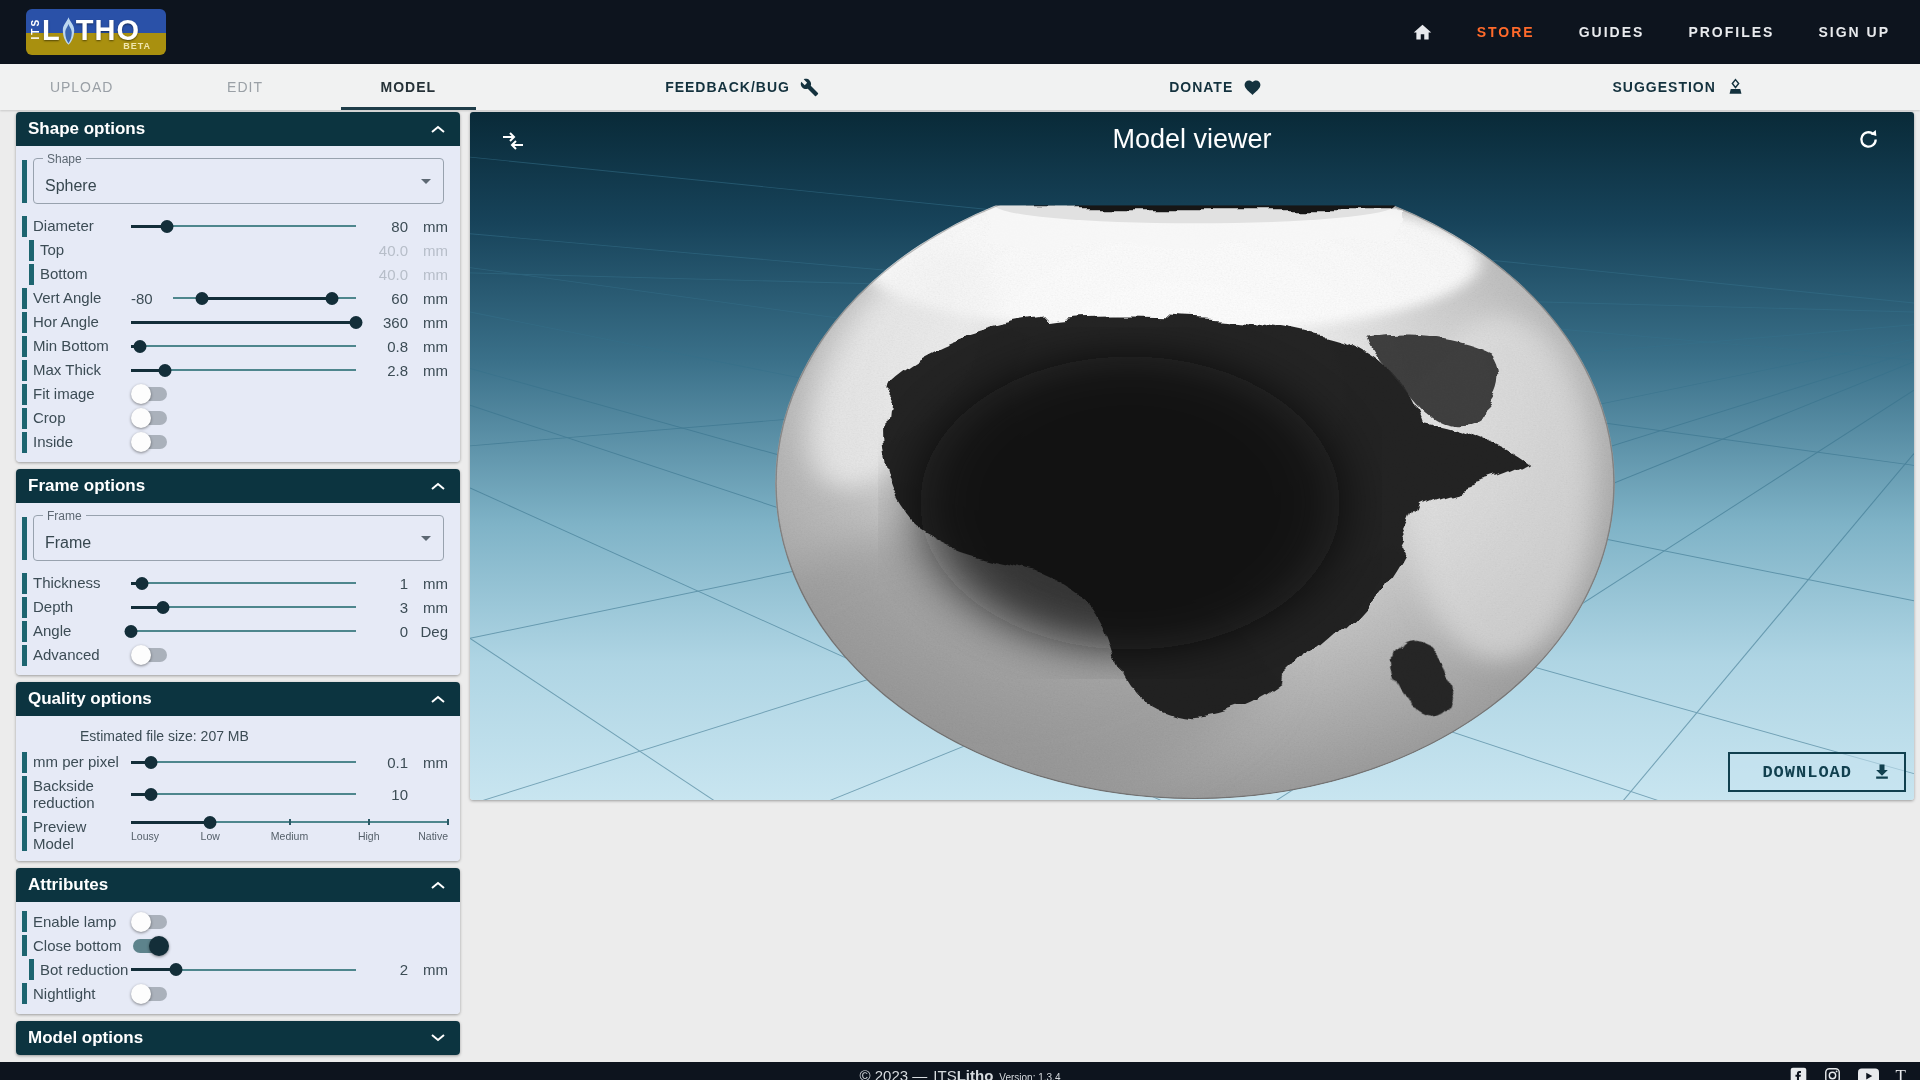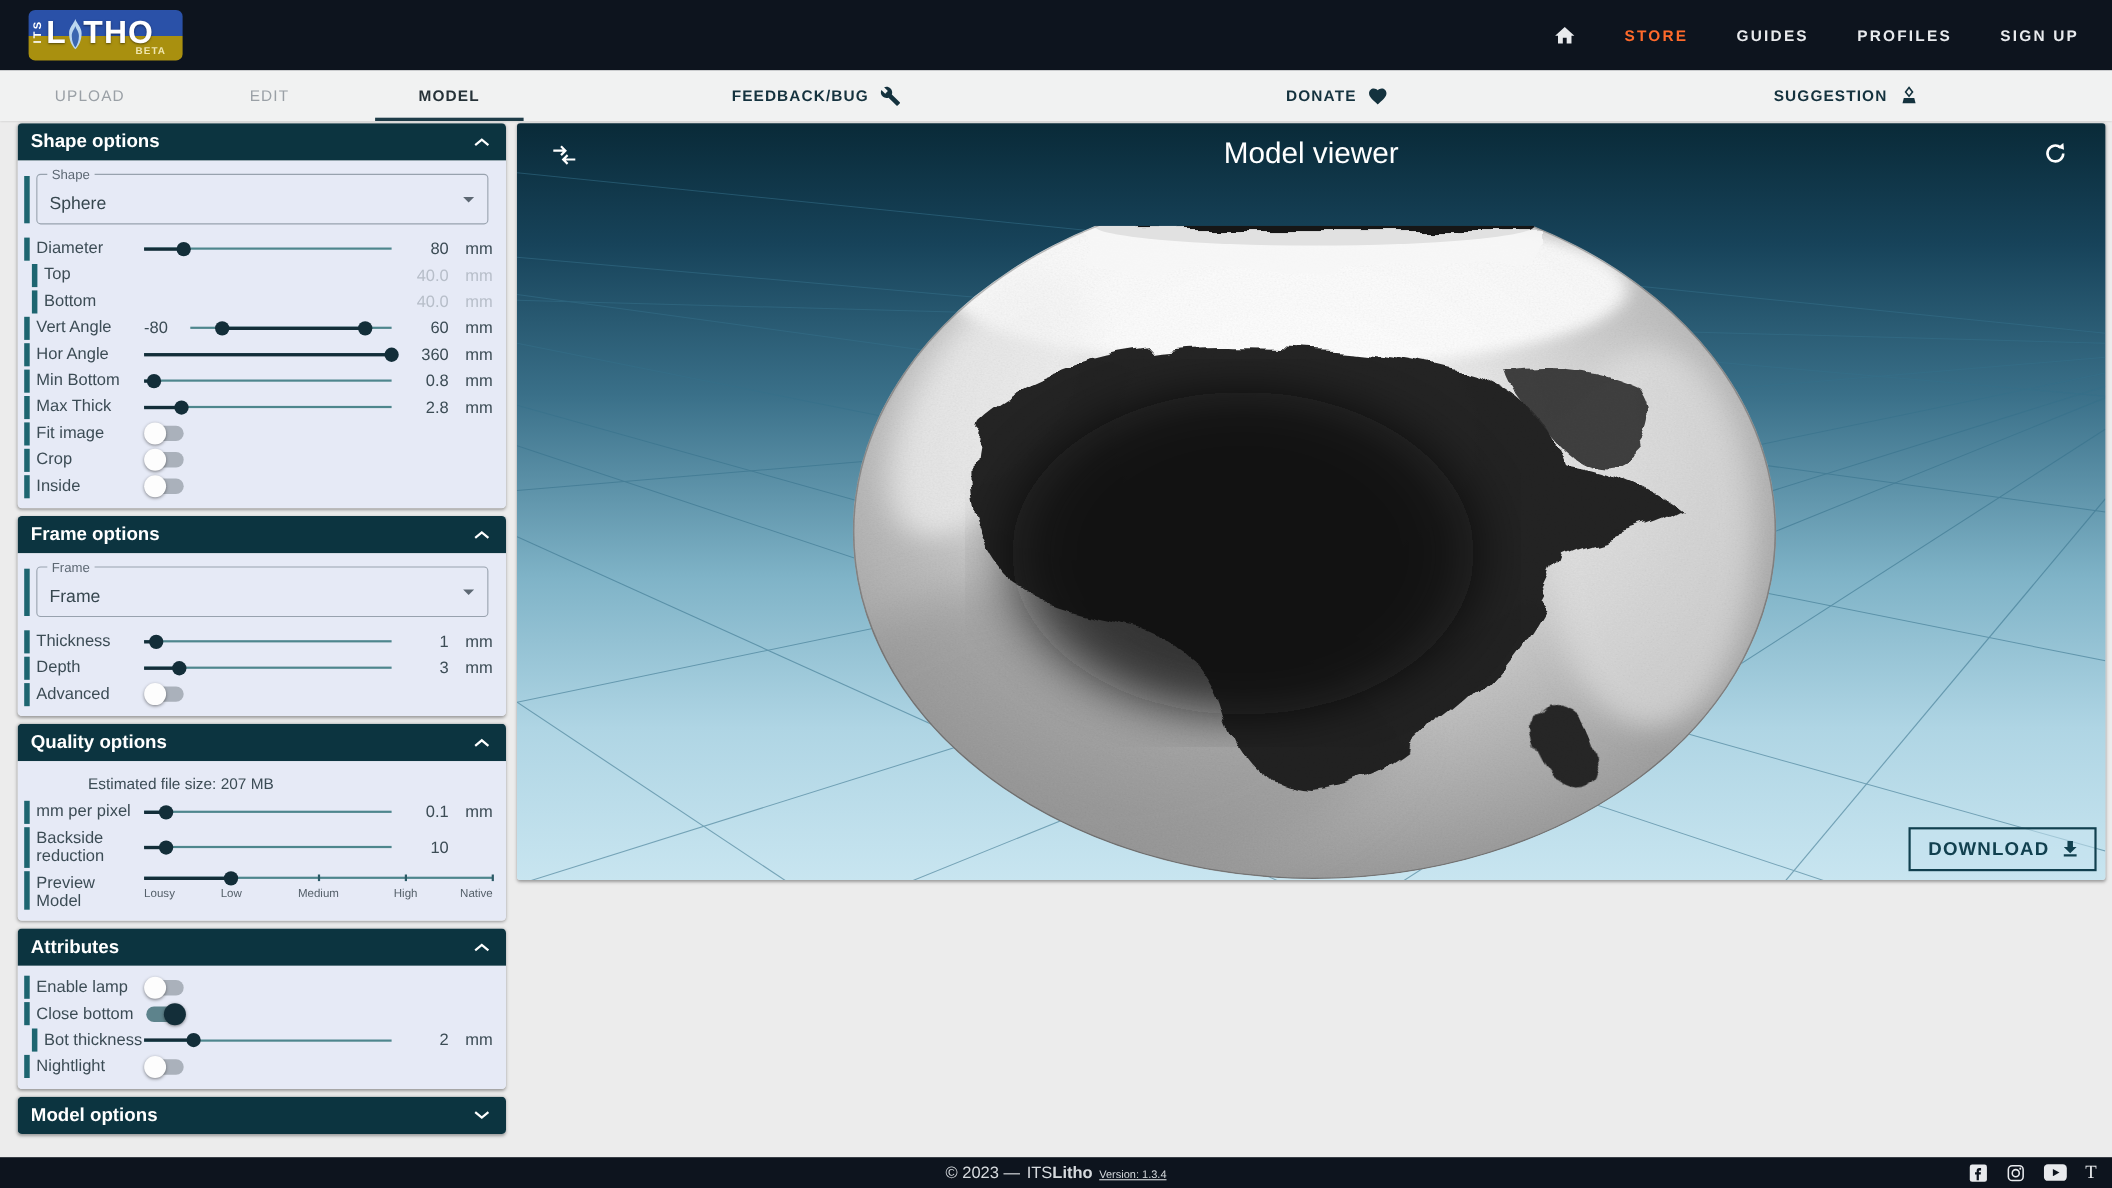--- a/index.html
+++ b/index.html
@@ -76,24 +76,24 @@
   .note { font-size:14px; color:#3c4c55; padding:4px 0 6px 58px; }
 
   
   .viewer { position:relative; flex:1; height:688px; border-radius:3px; overflow:hidden; box-shadow:0 1px 3px rgba(0,0,0,.35);
             background:linear-gradient(180deg,#092a38 0%,#17435a 16%,#3a7089 36%,#7fb3c7 60%,#afd5e4 80%,#c8e5f0 100%); }
   .viewer svg.scene { position:absolute; inset:0; width:100%; height:100%; }
   .viewer-title { position:absolute; top:12px; left:0; right:0; text-align:center; color:#fff; font-size:27px; font-weight:500; pointer-events:none; }
   .v-icon { position:absolute; cursor:pointer; background:none; border:none; padding:0; }
   .v-compress { left:30px; top:18px; }
   .v-refresh { right:34px; top:16px; }
-  .download-btn { position:absolute; right:8px; bottom:8px; display:flex; align-items:center; gap:9px;
+  .download-btn { position:absolute; right:8px; bottom:8px; display:flex; align-items:center; gap:20px;
                   border:2px solid #11404f; color:#11404f; background:rgba(199,228,240,.55);
-                  font-family:Liberation Sans, sans-serif; font-size:17px; font-weight:bold; letter-spacing:1px;
-                  padding:8px 12px 8px 16px; cursor:pointer; }
+                  font-family:Liberation Mono, monospace; font-size:17px; font-weight:bold; letter-spacing:1px;
+                  padding:8px 12px 8px 32px; cursor:pointer; }
 
   
   .footer { height:28px; margin-top:auto; background:#0d141e; color:#d6dade; display:flex; align-items:center; justify-content:center; position:relative; font-size:15px; flex-shrink:0; }
   .foot-center { display:flex; align-items:baseline; gap:6px; }
   .foot-brand b { font-weight:bold; }
   .foot-version { font-size:10px; text-decoration:underline; }
   .foot-icons { position:absolute; right:14px; top:0; bottom:0; display:flex; align-items:center; gap:17px; }
   .foot-icons span { display:flex; cursor:pointer; }
   .t-glyph { color:#e8eaed; font-size:17px; font-family:"Liberation Serif",serif; }
 </style>
@@ -318,20 +318,31 @@
           <span class="lbl">Depth</span>
           <div class="slider">
             <span class="track"></span>
               <span class="fill" style="width: 14%;"></span>
               <span class="knob" style="left: 14%;"></span>
           </div>
           <span class="val">3</span>
           <span class="unit">mm</span>
         </div>
 
+        <div class="row">
+          <span class="bar"></span>
+          <span class="lbl">Angle</span>
+          <div class="slider">
+            <span class="track"></span>
+              <span class="fill" style="width: 0%;"></span>
+              <span class="knob" style="left: 0%;"></span>
+          </div>
+          <span class="val">0</span>
+          <span class="unit">Deg</span>
+        </div>
 
         <div class="row">
           <span class="bar"></span>
           <span class="lbl">Advanced</span>
           <div class="switch">
               <span class="strack"></span>
               <span class="sknob"></span>
             </div>
           <div class="spacer"></div>
         </div>
@@ -413,21 +424,21 @@
           <span class="bar"></span>
           <span class="lbl">Close bottom</span>
           <div class="switch on">
               <span class="strack"></span>
               <span class="sknob"></span>
             </div>
           <div class="spacer"></div>
         </div>
         <div class="row indent">
           <span class="bar"></span>
-          <span class="lbl">Bot thickness</span>
+          <span class="lbl">Bot reduction</span>
           <div class="slider">
             <span class="track"></span>
               <span class="fill" style="width: 20%;"></span>
               <span class="knob" style="left: 20%;"></span>
           </div>
           <span class="val">2</span>
           <span class="unit">mm</span>
         </div>
         <div class="row">
           <span class="bar"></span>

